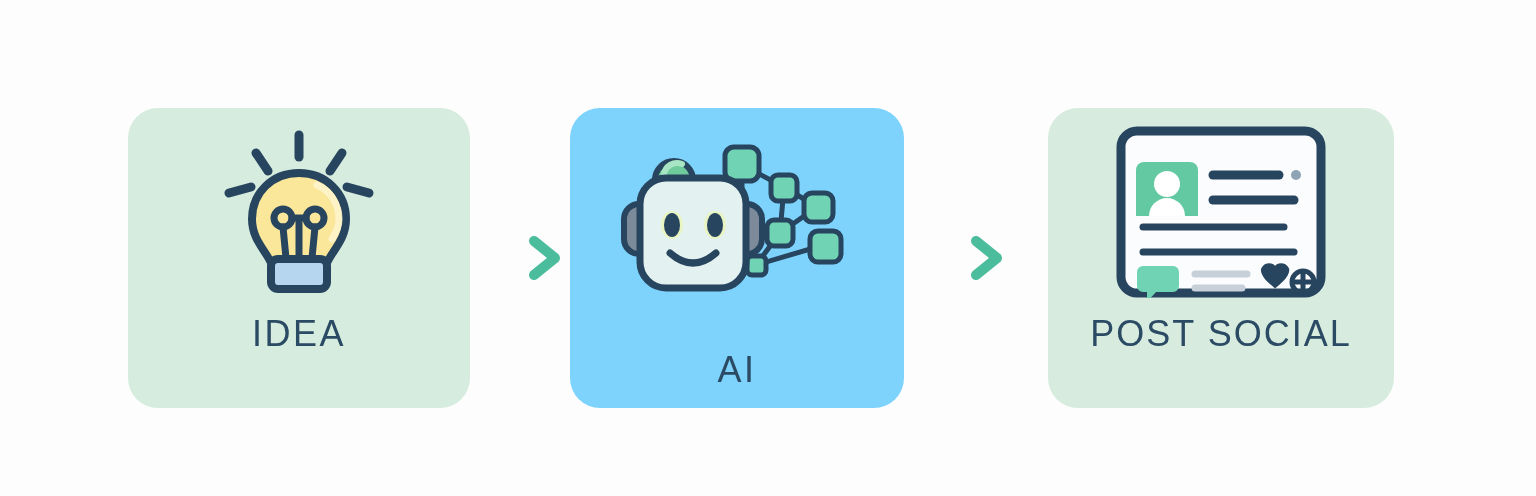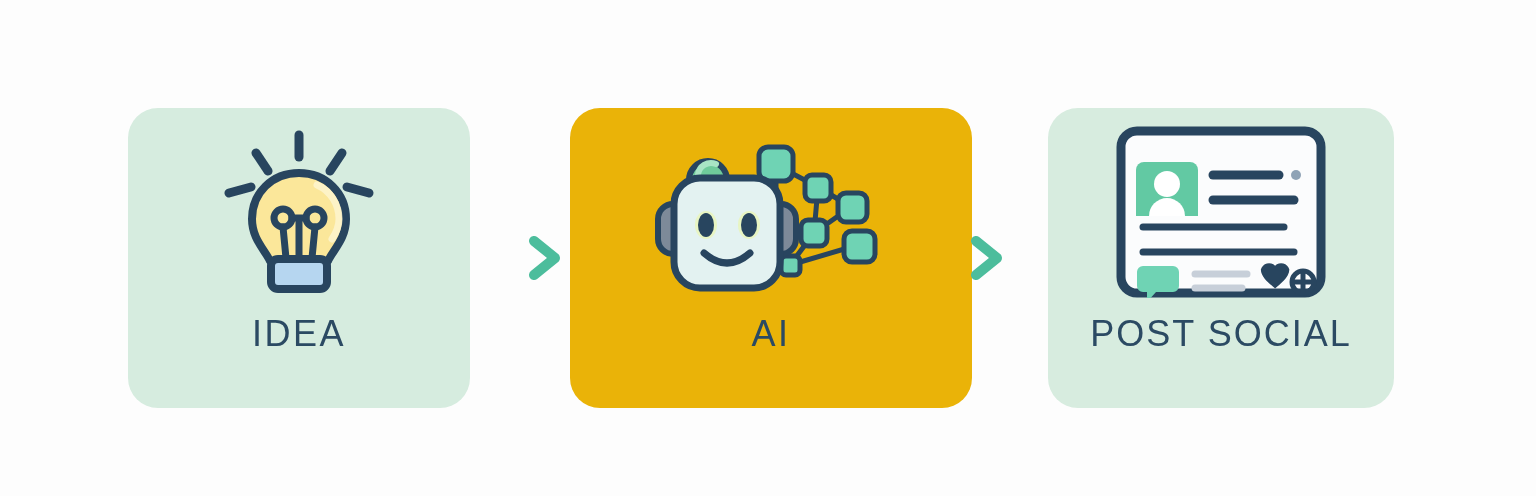--- a/index.html
+++ b/index.html
@@ -21,21 +21,21 @@
     top:108px;
     width:342px;
     height:300px;
     border-radius:30px;
     display:flex;
     flex-direction:column;
     align-items:center;
     justify-content:flex-start;
   }
   #card-idea   { left:128px;  width:342px; background:#d6ecdf; }
-  #card-ai     { left:570px;  width:402px; background:#eab308; }
+  #card-ai     { left:570px;  width:334px; background:#7dd3fc;gap:36px; }
   #card-post   { left:1020px; width:346px; background:#d7ecdf;margin-left:28px; }
 
   .icon-wrap {
     height:208px;
     width:100%;
     display:flex;
     align-items:center;
     justify-content:center;
   }
   .card-label {

